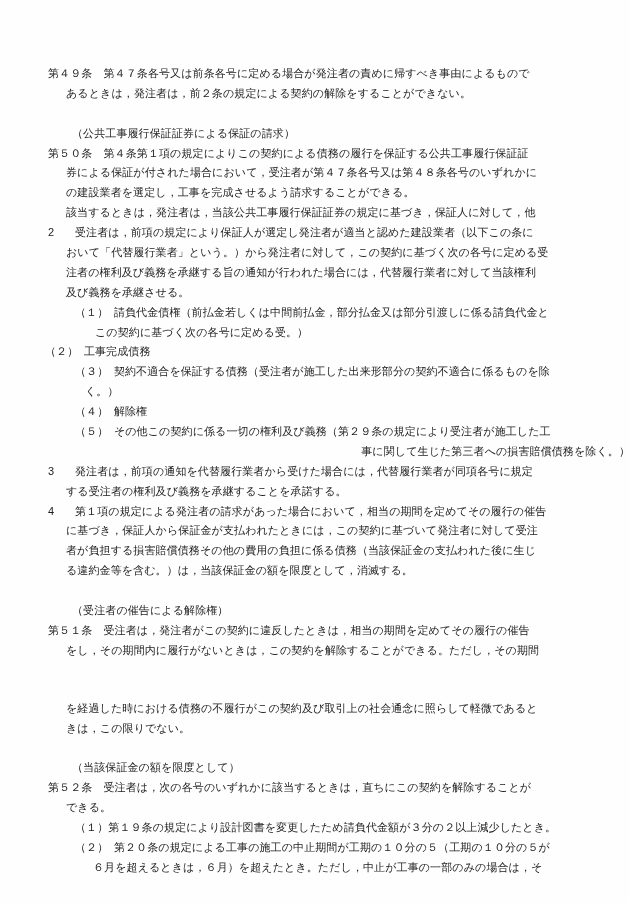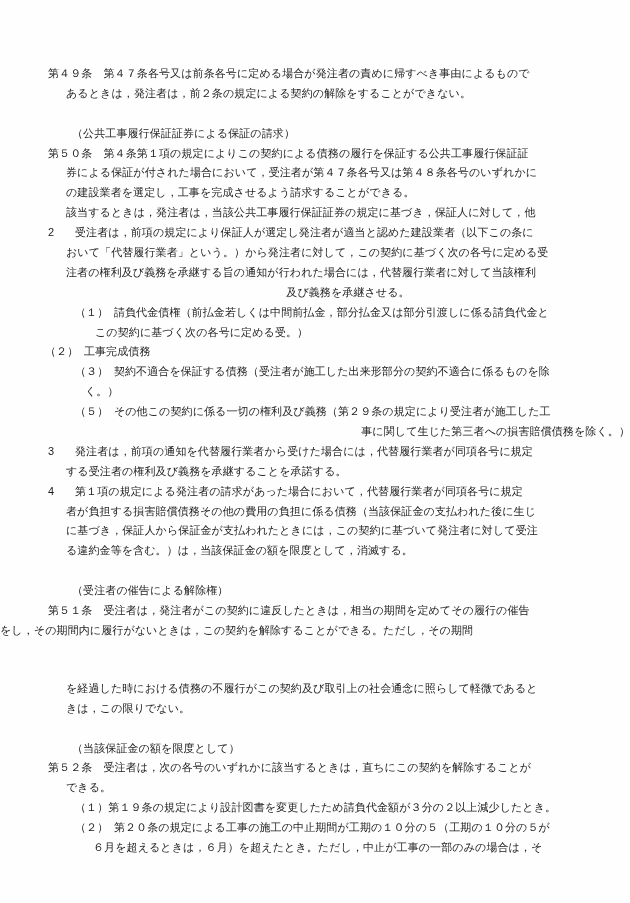--- a/index.html
+++ b/index.html
@@ -69,72 +69,75 @@
   </div>
       <div class="line" style="padding-left: 48px;">
     <span class="pnum">2</span><span class="ltext">受注者は，前項の規定により保証人が選定し発注者が適当と認めた建設業者（以下この条に</span>
   </div>
       <div class="line" style="padding-left: 66px;">
     <span class="ltext">おいて「代替履行業者」という。）から発注者に対して，この契約に基づく次の各号に定める受</span>
   </div>
       <div class="line" style="padding-left: 66px;">
     <span class="ltext">注者の権利及び義務を承継する旨の通知が行われた場合には，代替履行業者に対して当該権利</span>
   </div>
-      <div class="line" style="padding-left: 66px; text-align: center;">
+      <div class="line" style="padding-left: 66px;">
     <span class="ltext">及び義務を承継させる。</span>
   </div>
       <div class="line" style="padding-left: 75px;">
     <span class="ltext">（１） 請負代金債権（前払金若しくは中間前払金，部分払金又は部分引渡しに係る請負代金と</span>
   </div>
       <div class="line" style="padding-left: 95px;">
     <span class="ltext">この契約に基づく次の各号に定める受。）</span>
   </div>
       <div class="line" style="padding-left: 45px;">
     <span class="ltext">（２） 工事完成債務</span>
   </div>
       <div class="line" style="padding-left: 75px;">
     <span class="ltext">（３） 契約不適合を保証する債務（受注者が施工した出来形部分の契約不適合に係るものを除</span>
   </div>
       <div class="line" style="padding-left: 85px;">
     <span class="ltext">く。）</span>
   </div>
       <div class="line" style="padding-left: 75px;">
+    <span class="ltext">（４） 解除権</span>
+  </div>
+      <div class="line" style="padding-left: 75px;">
     <span class="ltext">（５） その他この契約に係る一切の権利及び義務（第２９条の規定により受注者が施工した工</span>
   </div>
       <div class="line" style="padding-left: 120px; text-align: right;">
     <span class="ltext">事に関して生じた第三者への損害賠償債務を除く。）</span>
   </div>
       <div class="line" style="padding-left: 48px;">
     <span class="pnum">3</span><span class="ltext">発注者は，前項の通知を代替履行業者から受けた場合には，代替履行業者が同項各号に規定</span>
   </div>
       <div class="line" style="padding-left: 66px;">
     <span class="ltext">する受注者の権利及び義務を承継することを承諾する。</span>
   </div>
       <div class="line" style="padding-left: 48px;">
-    <span class="pnum">4</span><span class="ltext">第１項の規定による発注者の請求があった場合において，代替履行業者が同項各号に規定</span>
+    <span class="pnum">4</span><span class="ltext">第１項の規定による発注者の請求があった場合において，相当の期間を定めてその履行の催告</span>
+  </div>
+      <div class="line" style="padding-left: 66px;">
+    <span class="ltext">に基づき，保証人から保証金が支払われたときには，この契約に基づいて発注者に対して受注</span>
   </div>
       <div class="line" style="padding-left: 66px;">
     <span class="ltext">者が負担する損害賠償債務その他の費用の負担に係る債務（当該保証金の支払われた後に生じ</span>
-  </div>
-      <div class="line" style="padding-left: 66px;">
-    <span class="ltext">に基づき，保証人から保証金が支払われたときには，この契約に基づいて発注者に対して受注</span>
   </div>
       <div class="line" style="padding-left: 66px;">
     <span class="ltext">る違約金等を含む。）は，当該保証金の額を限度として，消滅する。</span>
   </div>
       <div class="line blank" style="padding-left: 48px;">
     <span class="ltext"></span>
   </div>
       <div class="line" style="padding-left: 72px;">
     <span class="ltext">（受注者の催告による解除権）</span>
   </div>
       <div class="line" style="padding-left: 48px;">
     <span class="ltext">第５１条　受注者は，発注者がこの契約に違反したときは，相当の期間を定めてその履行の催告</span>
   </div>
-      <div class="line" style="">
+      <div class="line" style="padding-left: 66px;">
     <span class="ltext">をし，その期間内に履行がないときは，この契約を解除することができる。ただし，その期間</span>
   </div>
       <div class="line" style="padding-left: 66px; margin-top: 38px;">
     <span class="ltext">を経過した時における債務の不履行がこの契約及び取引上の社会通念に照らして軽微であると</span>
   </div>
       <div class="line" style="padding-left: 66px;">
     <span class="ltext">きは，この限りでない。</span>
   </div>
       <div class="line blank" style="padding-left: 48px;">
     <span class="ltext"></span>

